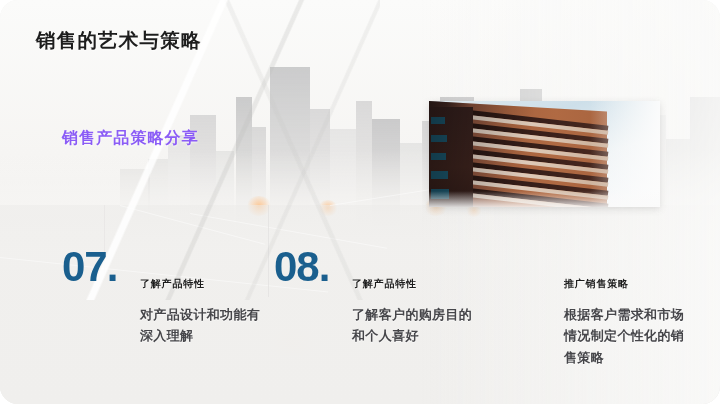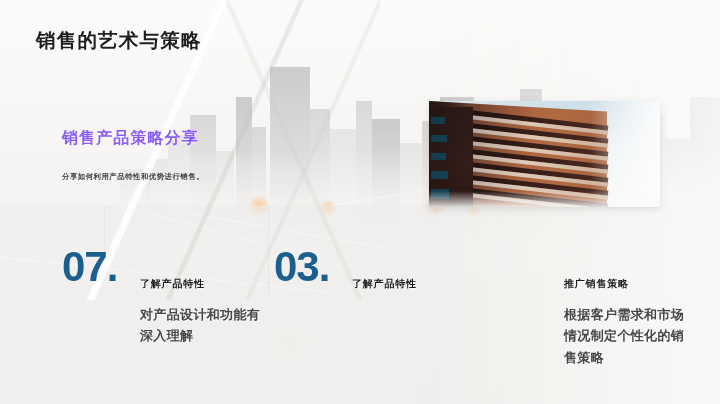--- a/index.html
+++ b/index.html
@@ -7,20 +7,21 @@
     width:720px; height:404px; overflow:hidden;
     font-family:"Liberation Sans", sans-serif;
     background:#ffffff;
   }
 
   
   .slide {
     position:relative; width:720px; height:404px;
     background:#f2f2f1;
     overflow:hidden;
+    border-radius:18px;
   }
 
   
   .bg-photo { position:absolute; inset:0; overflow:hidden; }
 
   .bg-sky {
     position:absolute; inset:0;
     background:
       linear-gradient(180deg,#fbfbfa 0%, #f6f5f3 38%, #f0efed 58%, #eceae8 72%, #ededeb 100%);
   }
@@ -233,21 +234,20 @@
         <div class="p-line v2"></div>
       </div>
     </div>
 
     <div class="bg-diag"></div>
     <div class="bg-right-wash"></div>
   </div>
 
   <div class="main-title">销售的艺术与策略</div>
   <div class="sub-title">销售产品策略分享</div>
-  <div class="sub-desc">分享如何利用产品特性和优势进行销售。</div>
 
   <div class="photo-card">
     <div class="ph-sky"></div>
     <div class="ph-facade"></div>
 
     <div class="ph-louver" style="top:9px;  width:140px; transform:rotate(6.5deg);"></div>
     <div class="ph-gap" style="top:14px; width:140px; transform:rotate(6.5deg);"></div>
     <div class="ph-louver" style="top:22px; width:140px; transform:rotate(6.5deg);"></div>
     <div class="ph-gap" style="top:27px; width:140px; transform:rotate(6.5deg);"></div>
     <div class="ph-louver" style="top:35px; width:140px; transform:rotate(6.5deg);"></div>
@@ -278,23 +278,24 @@
     <div class="point p1">
       <div class="num">
         <span>07</span><span class="dot">.</span>
       </div>
       <div class="pt-title">了解产品特性</div>
       <div class="pt-desc">对产品设计和功能有深入理解</div>
     </div>
 
     <div class="point p2">
       <div class="num">
-        <span>03</span><span class="dot">.</span>
+        <span>08</span><span class="dot">.</span>
       </div>
       <div class="pt-title">了解产品特性</div>
+      <div class="pt-desc">了解客户的购房目的和个人喜好</div>
     </div>
 
     <div class="point p3">
       <div class="pt-title">推广销售策略</div>
       <div class="pt-desc">根据客户需求和市场情况制定个性化的销售策略</div>
     </div>
 
   </div>
 
 </div>

